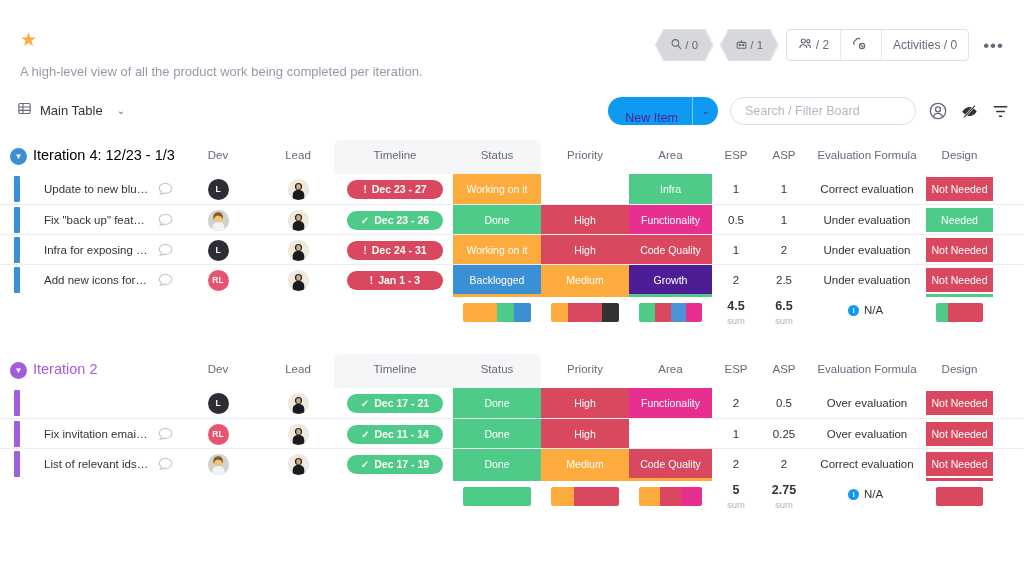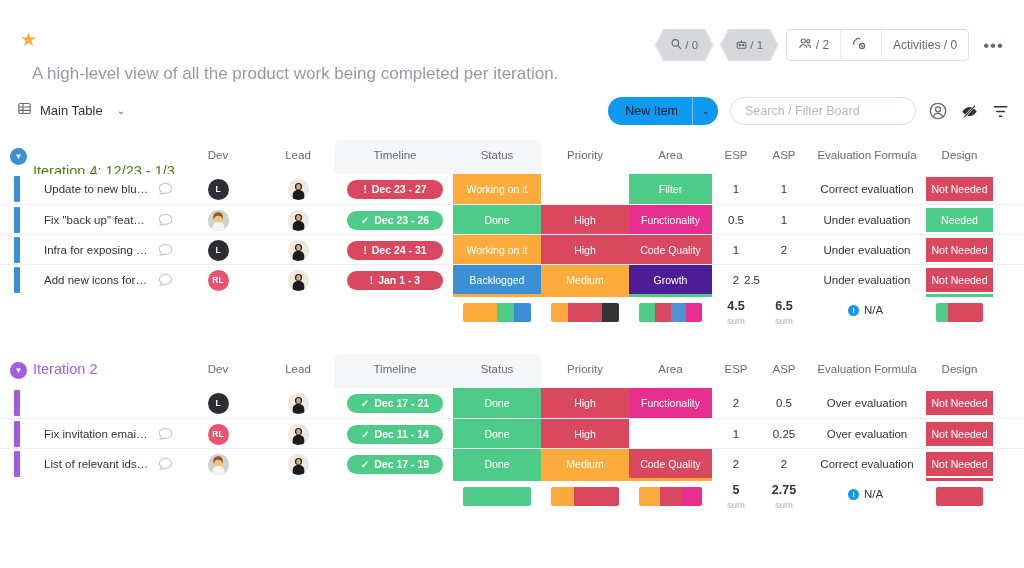--- a/index.html
+++ b/index.html
@@ -10,21 +10,21 @@
     overflow: hidden;
     color: #323338;
   }
   .page { position: relative; width: 1024px; height: 568px; }
 
   
   .board-header { position: absolute; left: 0; top: 0; width: 1024px; height: 88px; }
   .title-row { position: absolute; left: 20px; top: 28px; display: flex; align-items: center; gap: 9px; }
   .board-title { font-size: 25px; font-weight: bold; color: #323338; letter-spacing: -0.2px; }
   .star-icon { color: #fdab3d; font-size: 19px; line-height: 1; margin-top: 2px; }
-  .board-desc { position: absolute; left: 32px; top: 64px; font-size: 17px; color: #9699a6; }
+  .board-desc { position: absolute; left: 20px; top: 64px; font-size: 13px; color: #9699a6; }
 
   .header-right { position: absolute; right: 14px; top: 29px; display: flex; align-items: center; gap: 8px; }
   .hexbadge {
     width: 57px; height: 30px; display: flex; align-items: center; justify-content: center;
     gap: 2px; font-size: 11.5px; color: #676879;
     background: #fff;
     clip-path: polygon(14% 0%, 86% 0%, 100% 50%, 86% 100%, 14% 100%, 0% 50%);
     position: relative;
   }
   .hexbadge::before {
@@ -51,21 +51,21 @@
   }
   .pillcell:last-child { border-right: none; }
   .dots-btn { font-size: 17px; color: #676879; letter-spacing: 1px; padding: 0 6px; cursor: pointer; line-height: 1; }
 
   
   .toolbar { position: absolute; left: 0; top: 92px; width: 1024px; height: 42px; }
   .view-tab { position: absolute; left: 17px; top: 9px; display: flex; align-items: center; gap: 8px; font-size: 13px; color: #323338; }
   .view-caret { font-size: 10px; color: #676879; margin-left: 6px; }
   .toolbar-right { position: absolute; right: 14px; top: 5px; display: flex; align-items: center; gap: 12px; }
   .new-item-btn {
-    display: flex; align-items: center; height: 28px; background: #0f9af2; color: #0f172a;
+    display: flex; align-items: flex-end; height: 28px; background: #0f9af2; color: #4c1d95;
     border-radius: 14px; font-size: 12.5px; overflow: hidden; cursor: pointer;
   }
   .new-item-label { padding: 0 14px 0 17px; font-weight: normal; }
   .new-item-split { width: 26px; height: 100%; display: flex; align-items: center; justify-content: center;
     border-left: 1px solid rgba(255,255,255,.45); font-size: 9px; }
   .search-box {
     width: 186px; height: 28px; border: 1px solid #dcdfec; border-radius: 14px;
     display: flex; align-items: center; padding: 0 14px; font-size: 12.5px; color: #b5b8c2;
   }
   .ticon { color: #676879; display: flex; align-items: center; cursor: pointer; }
@@ -239,21 +239,21 @@
         </svg>
       </span>
     </div>
   </div>
 
   <div class="board-body" id="board-body">
       <div class="group" style="position: relative; margin-top: 0px;">
         <div class="colgroup-bg" style="left: 334px; top: 0px; width: 207px; height: 192px; border-radius: 7px;"></div>
         <div class="group-header">
           <div class="group-caret" style="background: rgb(59, 143, 212);">▼</div>
-          <div class="group-title" style="color: #4d7c0f; margin-top: 16px;">Iteration 4: 12/23 - 1/3</div>
+          <div class="group-title" style="color: #000000;">Iteration 4: 12/23 - 1/3</div>
           <div class="col-head" style="left: 192px; width: 52px;">Dev</div>
           <div class="col-head" style="left: 272px; width: 52px;">Lead</div>
           <div class="col-head" style="left: 347px; width: 96px;">Timeline</div>
           <div class="col-head" style="left: 453px; width: 88px;">Status</div>
           <div class="col-head" style="left: 541px; width: 88px;">Priority</div>
           <div class="col-head" style="left: 629px; width: 83px;">Area</div>
           <div class="col-head" style="left: 712px; width: 48px;">ESP</div>
           <div class="col-head" style="left: 760px; width: 48px;">ASP</div>
           <div class="col-head" style="left: 808px; width: 118px;">Evaluation Formula</div>
           <div class="col-head" style="left: 926px; width: 67px;">Design</div>
@@ -279,21 +279,21 @@
               </svg>
             </div>
           </div>
           <div class="cell cell-center" style="left: 347px; width: 96px;">
             <div class="tl-pill" style="background: rgb(217, 72, 95);">
               <span class="tl-mark">!</span>
               <span>Dec 23 - 27</span>
             </div>
           </div>
           <div class="status-cell" style="left: 453px; width: 88px; background: rgb(253, 171, 61);">Working on it</div>
-          <div class="status-cell" style="left: 629px; width: 83px; background: rgb(78, 203, 136);">Filter</div>
+          <div class="status-cell" style="left: 629px; width: 83px; background: rgb(78, 203, 136);">Infra</div>
           <div class="cell cell-center num-cell" style="left: 712px; width: 48px;">1</div>
           <div class="cell cell-center num-cell" style="left: 760px; width: 48px;">1</div>
           <div class="cell cell-center txt-cell" style="left: 808px; width: 118px;">Correct evaluation</div>
           <div class="cell cell-center" style="left: 926px; width: 67px;">
             <div style="width: 67px; height: 24px; display: flex; align-items: center; justify-content: center; font-size: 10.5px; color: rgb(255, 255, 255); background: rgb(217, 72, 95);">Not Needed</div>
           </div>
         </div>
         <div class="row">
           <div class="row-strip" style="background: rgb(59, 143, 212);"></div>
           <div class="cell" style="left: 44px; width: 200px;">
@@ -399,21 +399,21 @@
           <div class="cell cell-center" style="left: 347px; width: 96px;">
             <div class="tl-pill" style="background: rgb(217, 72, 95);">
               <span class="tl-mark">!</span>
               <span>Jan 1 - 3</span>
             </div>
           </div>
           <div class="status-cell" style="left: 453px; width: 88px; background: rgb(59, 143, 212);">Backlogged</div>
           <div class="status-cell" style="left: 541px; width: 88px; background: rgb(253, 171, 61);">Medium</div>
           <div class="status-cell" style="left: 629px; width: 83px; background: #4c1d95;">Growth</div>
           <div class="cell cell-center num-cell" style="left: 712px; width: 48px;">2</div>
-          <div class="cell cell-center num-cell" style="left: 728px; width: 48px;">2.5</div>
+          <div class="cell cell-center num-cell" style="left: 760px; width: 48px;">2.5</div>
           <div class="cell cell-center txt-cell" style="left: 808px; width: 118px;">Under evaluation</div>
           <div class="cell cell-center" style="left: 926px; width: 67px;">
             <div style="width: 67px; height: 24px; display: flex; align-items: center; justify-content: center; font-size: 10.5px; color: rgb(255, 255, 255); background: rgb(217, 72, 95);">Not Needed</div>
           </div>
         </div>
         <div class="summary">
           <div class="sum-underline" style="left: 453px; width: 88px; background: rgb(253, 171, 61);"></div>
           <div class="sum-bar" style="left: 463px; width: 68px;">
             <div class="sum-seg" style="width: 50%; background: rgb(253, 171, 61);"></div>
             <div class="sum-seg" style="width: 25%; background: rgb(78, 203, 136);"></div>

